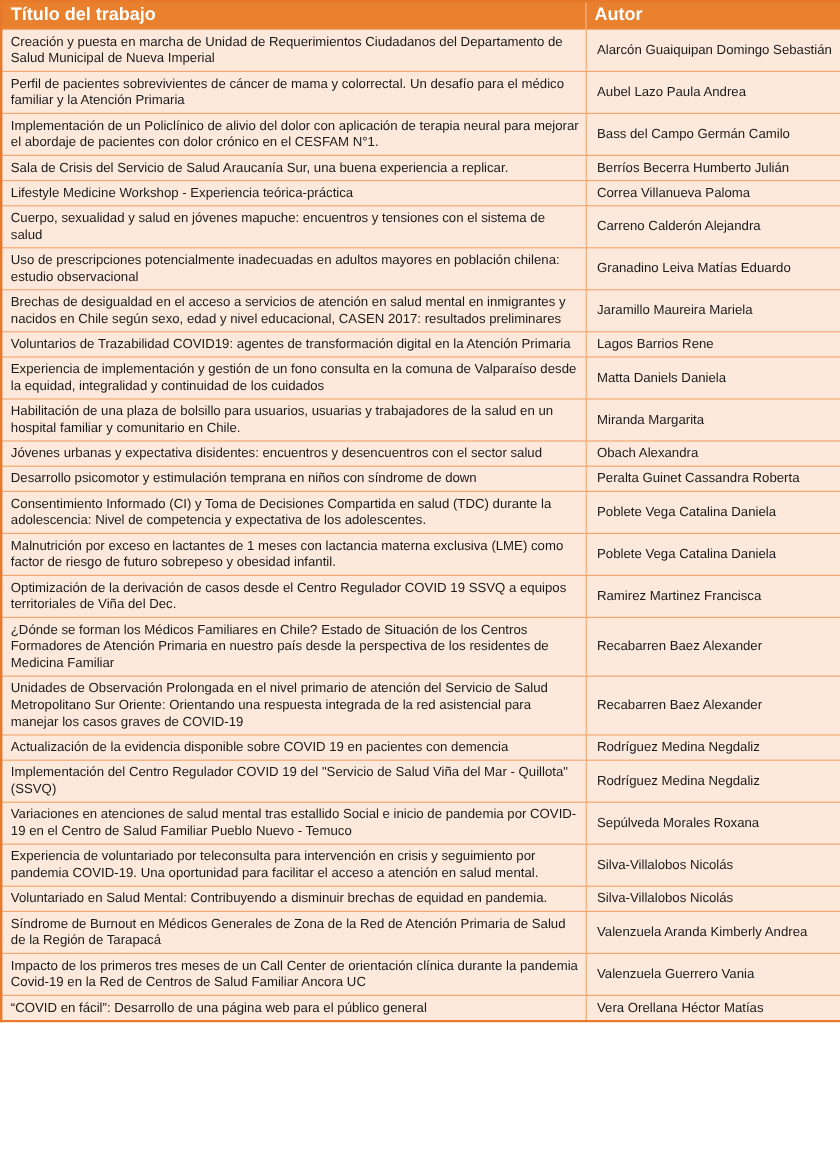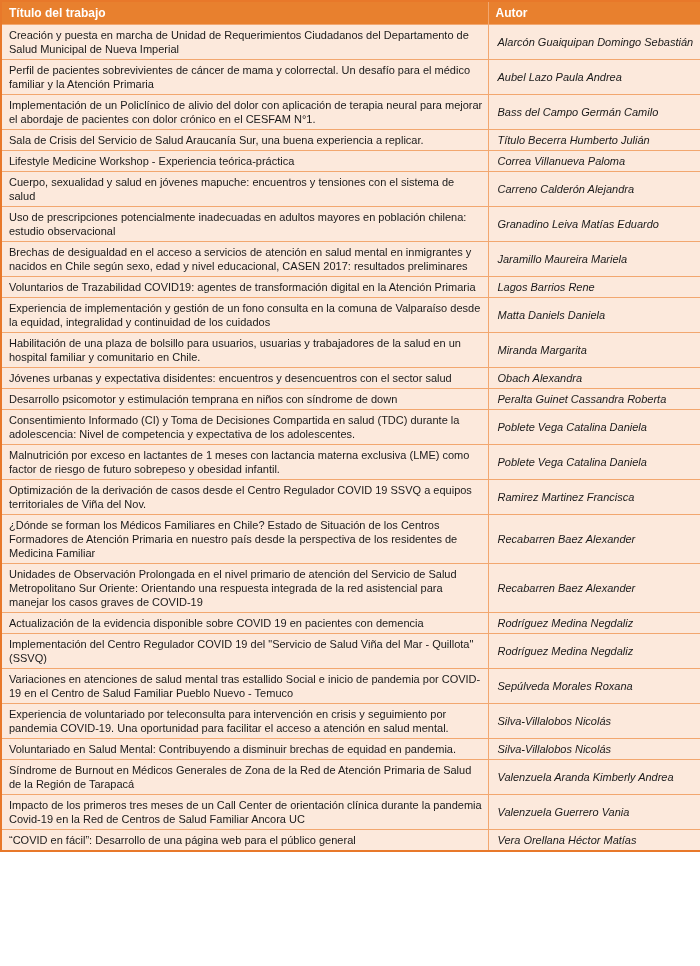--- a/index.html
+++ b/index.html
@@ -24,40 +24,39 @@
     border-collapse:collapse;
     table-layout:fixed;
     border:2px solid var(--outer-border);
     color:var(--body-text);
   }
   col.c-title{width:487px;}
   col.c-author{width:213px;}
   th{
     background:var(--header-bg);
     color:var(--header-text);
-    font-size:12px;
+    font-size:15px;
     font-weight:bold;
     text-align:left;
     padding:4px 6px 4px 7px;
     border:1px solid var(--grid-line);
     border-top:none;
     line-height:14px;
   }
   td{
     background:var(--row-bg);
     border:1px solid var(--grid-line);
     font-size:11px;
     line-height:14px;
     padding:3px 5px 3px 7px;
     vertical-align:middle;
     word-wrap:break-word;
   }
   td.author-cell{
     padding-left:9px;
-    font-style:italic;
   }
 </style>
 </head>
 <body>
 
 <div class="page">
   <table class="works">
     <colgroup>
       <col class="c-title">
       <col class="c-author">
@@ -79,21 +78,21 @@
     <td class="author-cell">Aubel Lazo  Paula Andrea</td>
   </tr>
 
   <tr>
     <td class="title-cell">Implementación de un Policlínico de alivio del dolor con aplicación de terapia neural para mejorar el abordaje de pacientes con dolor crónico en el CESFAM  N°1.</td>
     <td class="author-cell">Bass del Campo Germán Camilo</td>
   </tr>
 
   <tr>
     <td class="title-cell">Sala de Crisis del Servicio de Salud Araucanía Sur, una buena experiencia a replicar.</td>
-    <td class="author-cell">Título Becerra Humberto  Julián</td>
+    <td class="author-cell">Berríos Becerra Humberto  Julián</td>
   </tr>
 
   <tr>
     <td class="title-cell">Lifestyle Medicine Workshop - Experiencia teórica-práctica</td>
     <td class="author-cell">Correa Villanueva Paloma</td>
   </tr>
 
   <tr>
     <td class="title-cell">Cuerpo, sexualidad y salud en jóvenes mapuche: encuentros y tensiones con el sistema de salud</td>
     <td class="author-cell">Carreno Calderón Alejandra</td>
@@ -139,21 +138,21 @@
     <td class="author-cell">Poblete Vega Catalina Daniela</td>
   </tr>
 
   <tr>
     <td class="title-cell">Malnutrición por exceso en lactantes de 1 meses con lactancia materna exclusiva (LME) como factor de riesgo de futuro sobrepeso y obesidad infantil.</td>
     <td class="author-cell">Poblete Vega Catalina Daniela</td>
   </tr>
 
 
   <tr>
-    <td class="title-cell">Optimización de la derivación de casos desde el Centro Regulador COVID 19 SSVQ  a equipos territoriales de Viña del Nov.</td>
+    <td class="title-cell">Optimización de la derivación de casos desde el Centro Regulador COVID 19 SSVQ  a equipos territoriales de Viña del Dec.</td>
     <td class="author-cell">Ramirez Martinez Francisca</td>
   </tr>
 
   <tr>
     <td class="title-cell">¿Dónde se forman los Médicos Familiares en Chile? Estado de Situación de los Centros Formadores de Atención Primaria en nuestro país desde la perspectiva de los residentes de Medicina Familiar</td>
     <td class="author-cell">Recabarren Baez Alexander</td>
   </tr>
 
   <tr>
     <td class="title-cell">Unidades de Observación Prolongada en el nivel primario de atención del Servicio de Salud Metropolitano Sur Oriente: Orientando una respuesta integrada de la red asistencial para manejar los casos graves de COVID-19</td>

